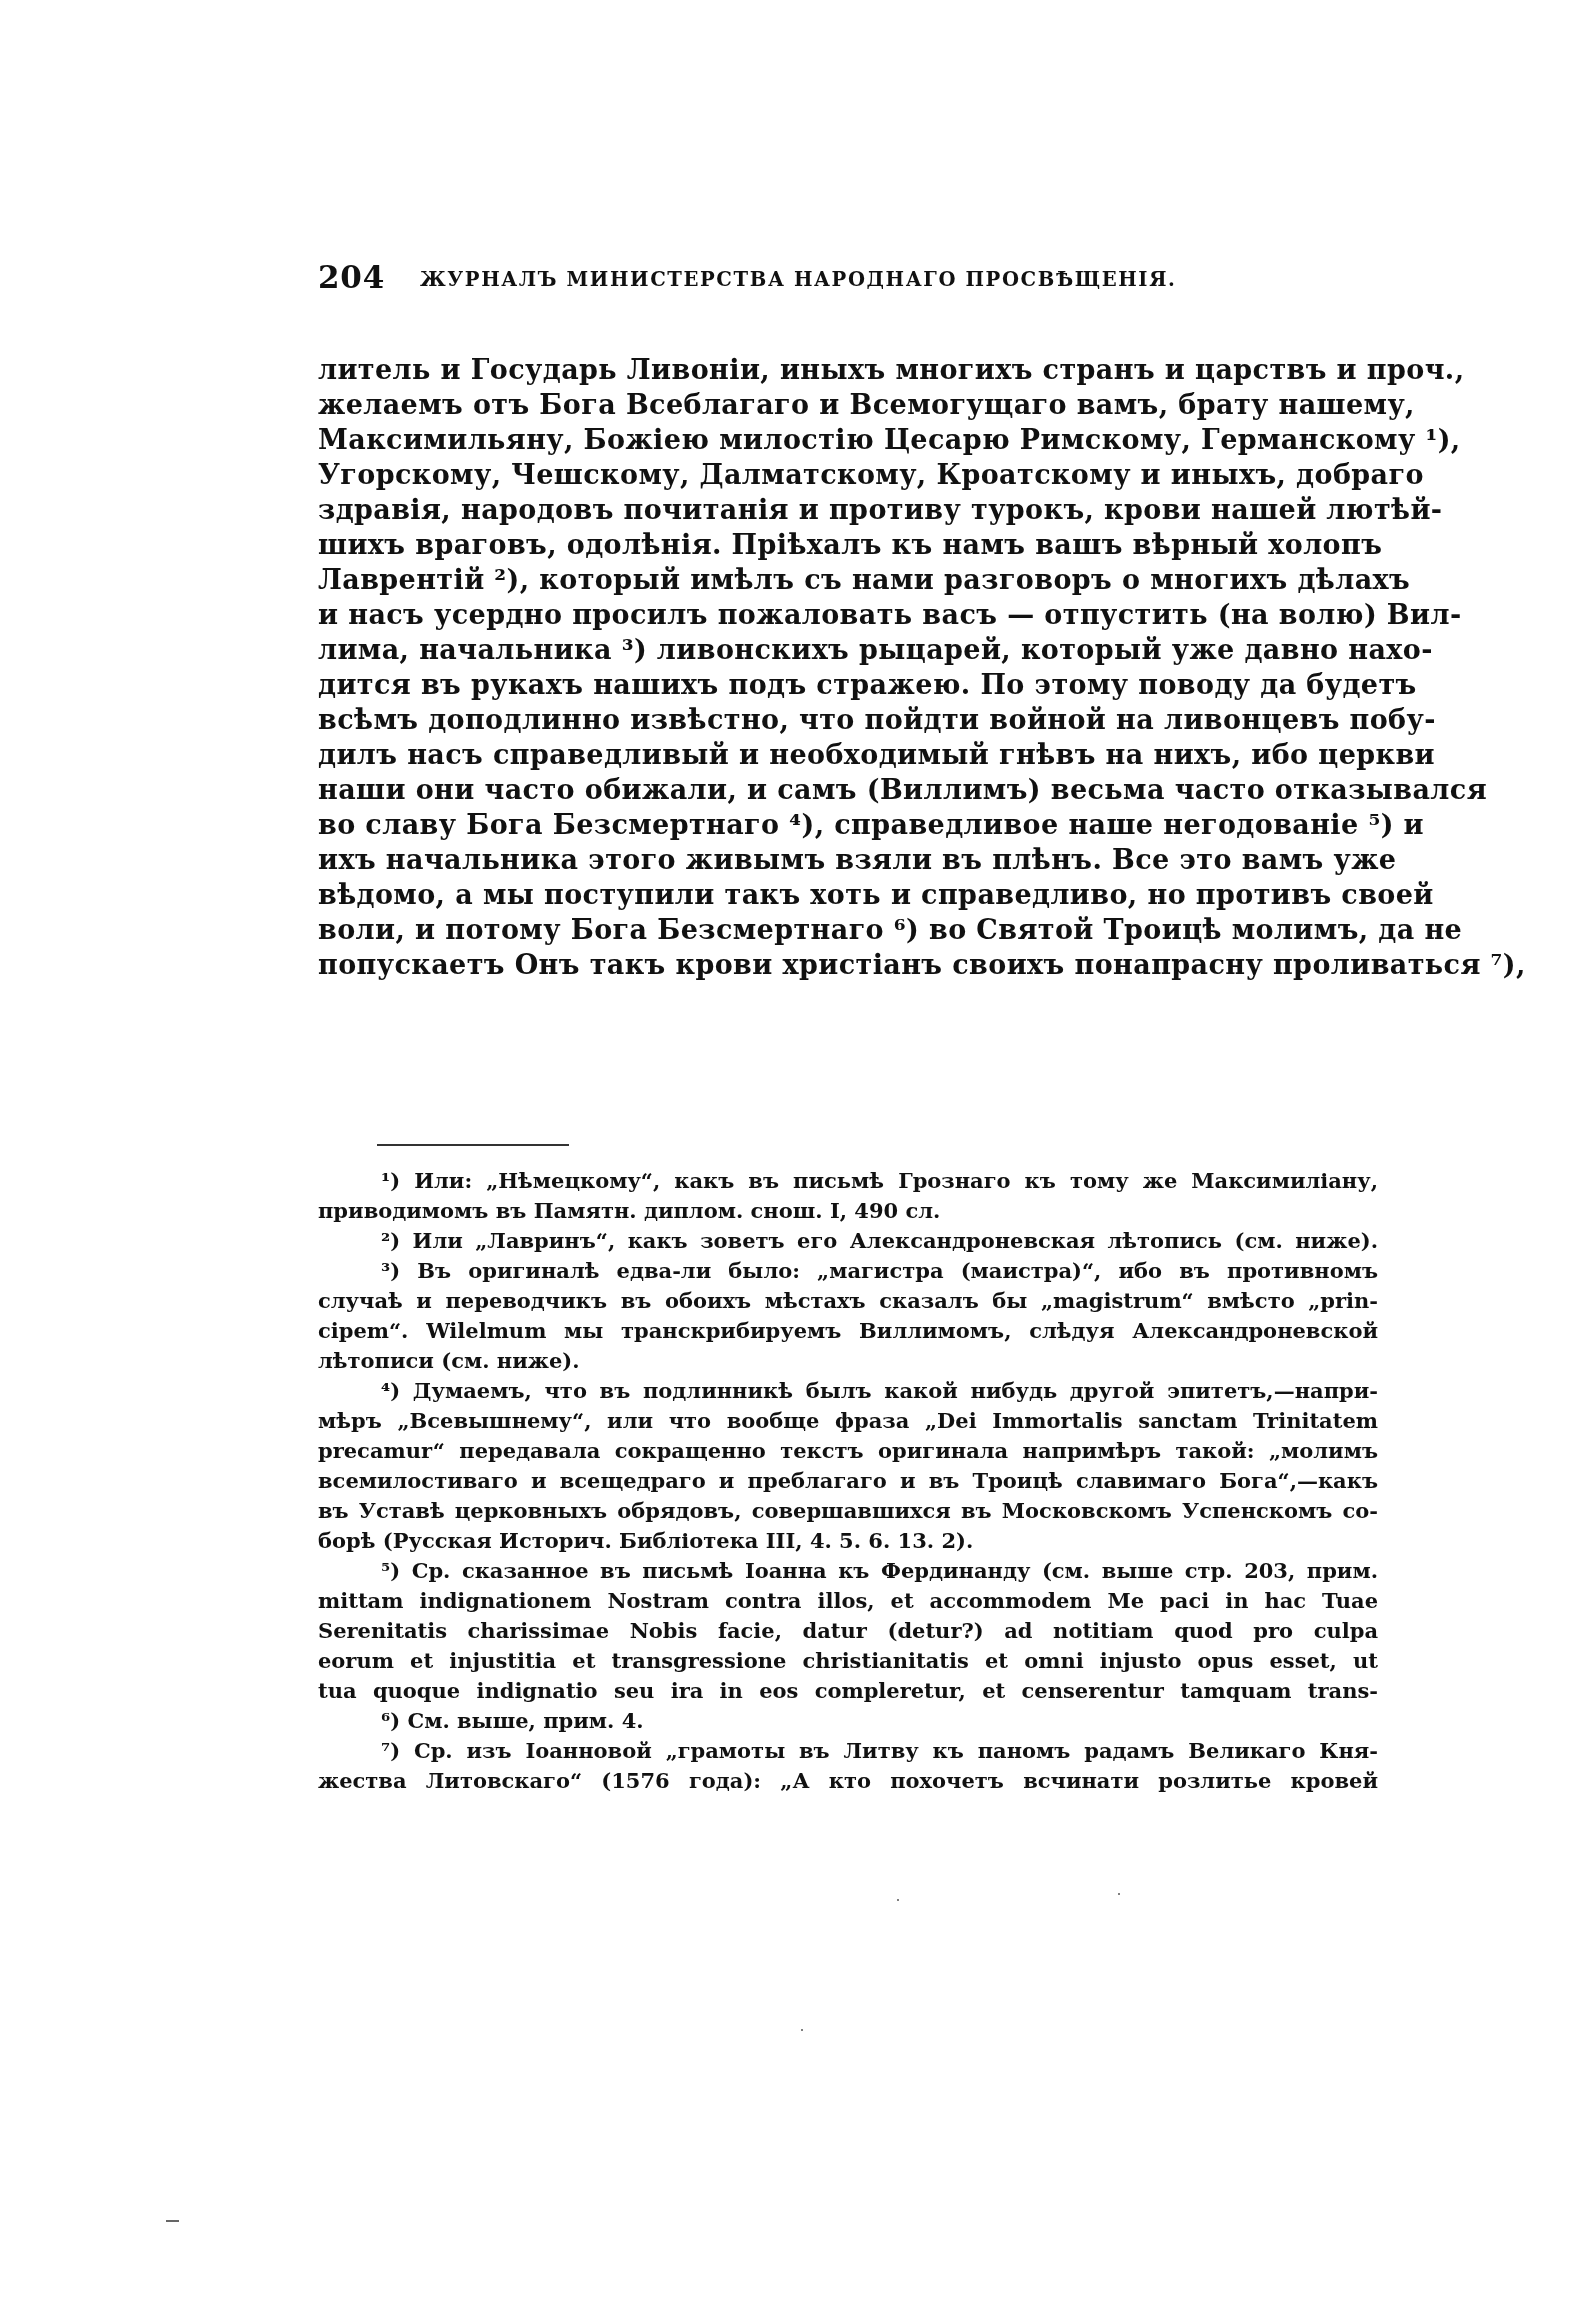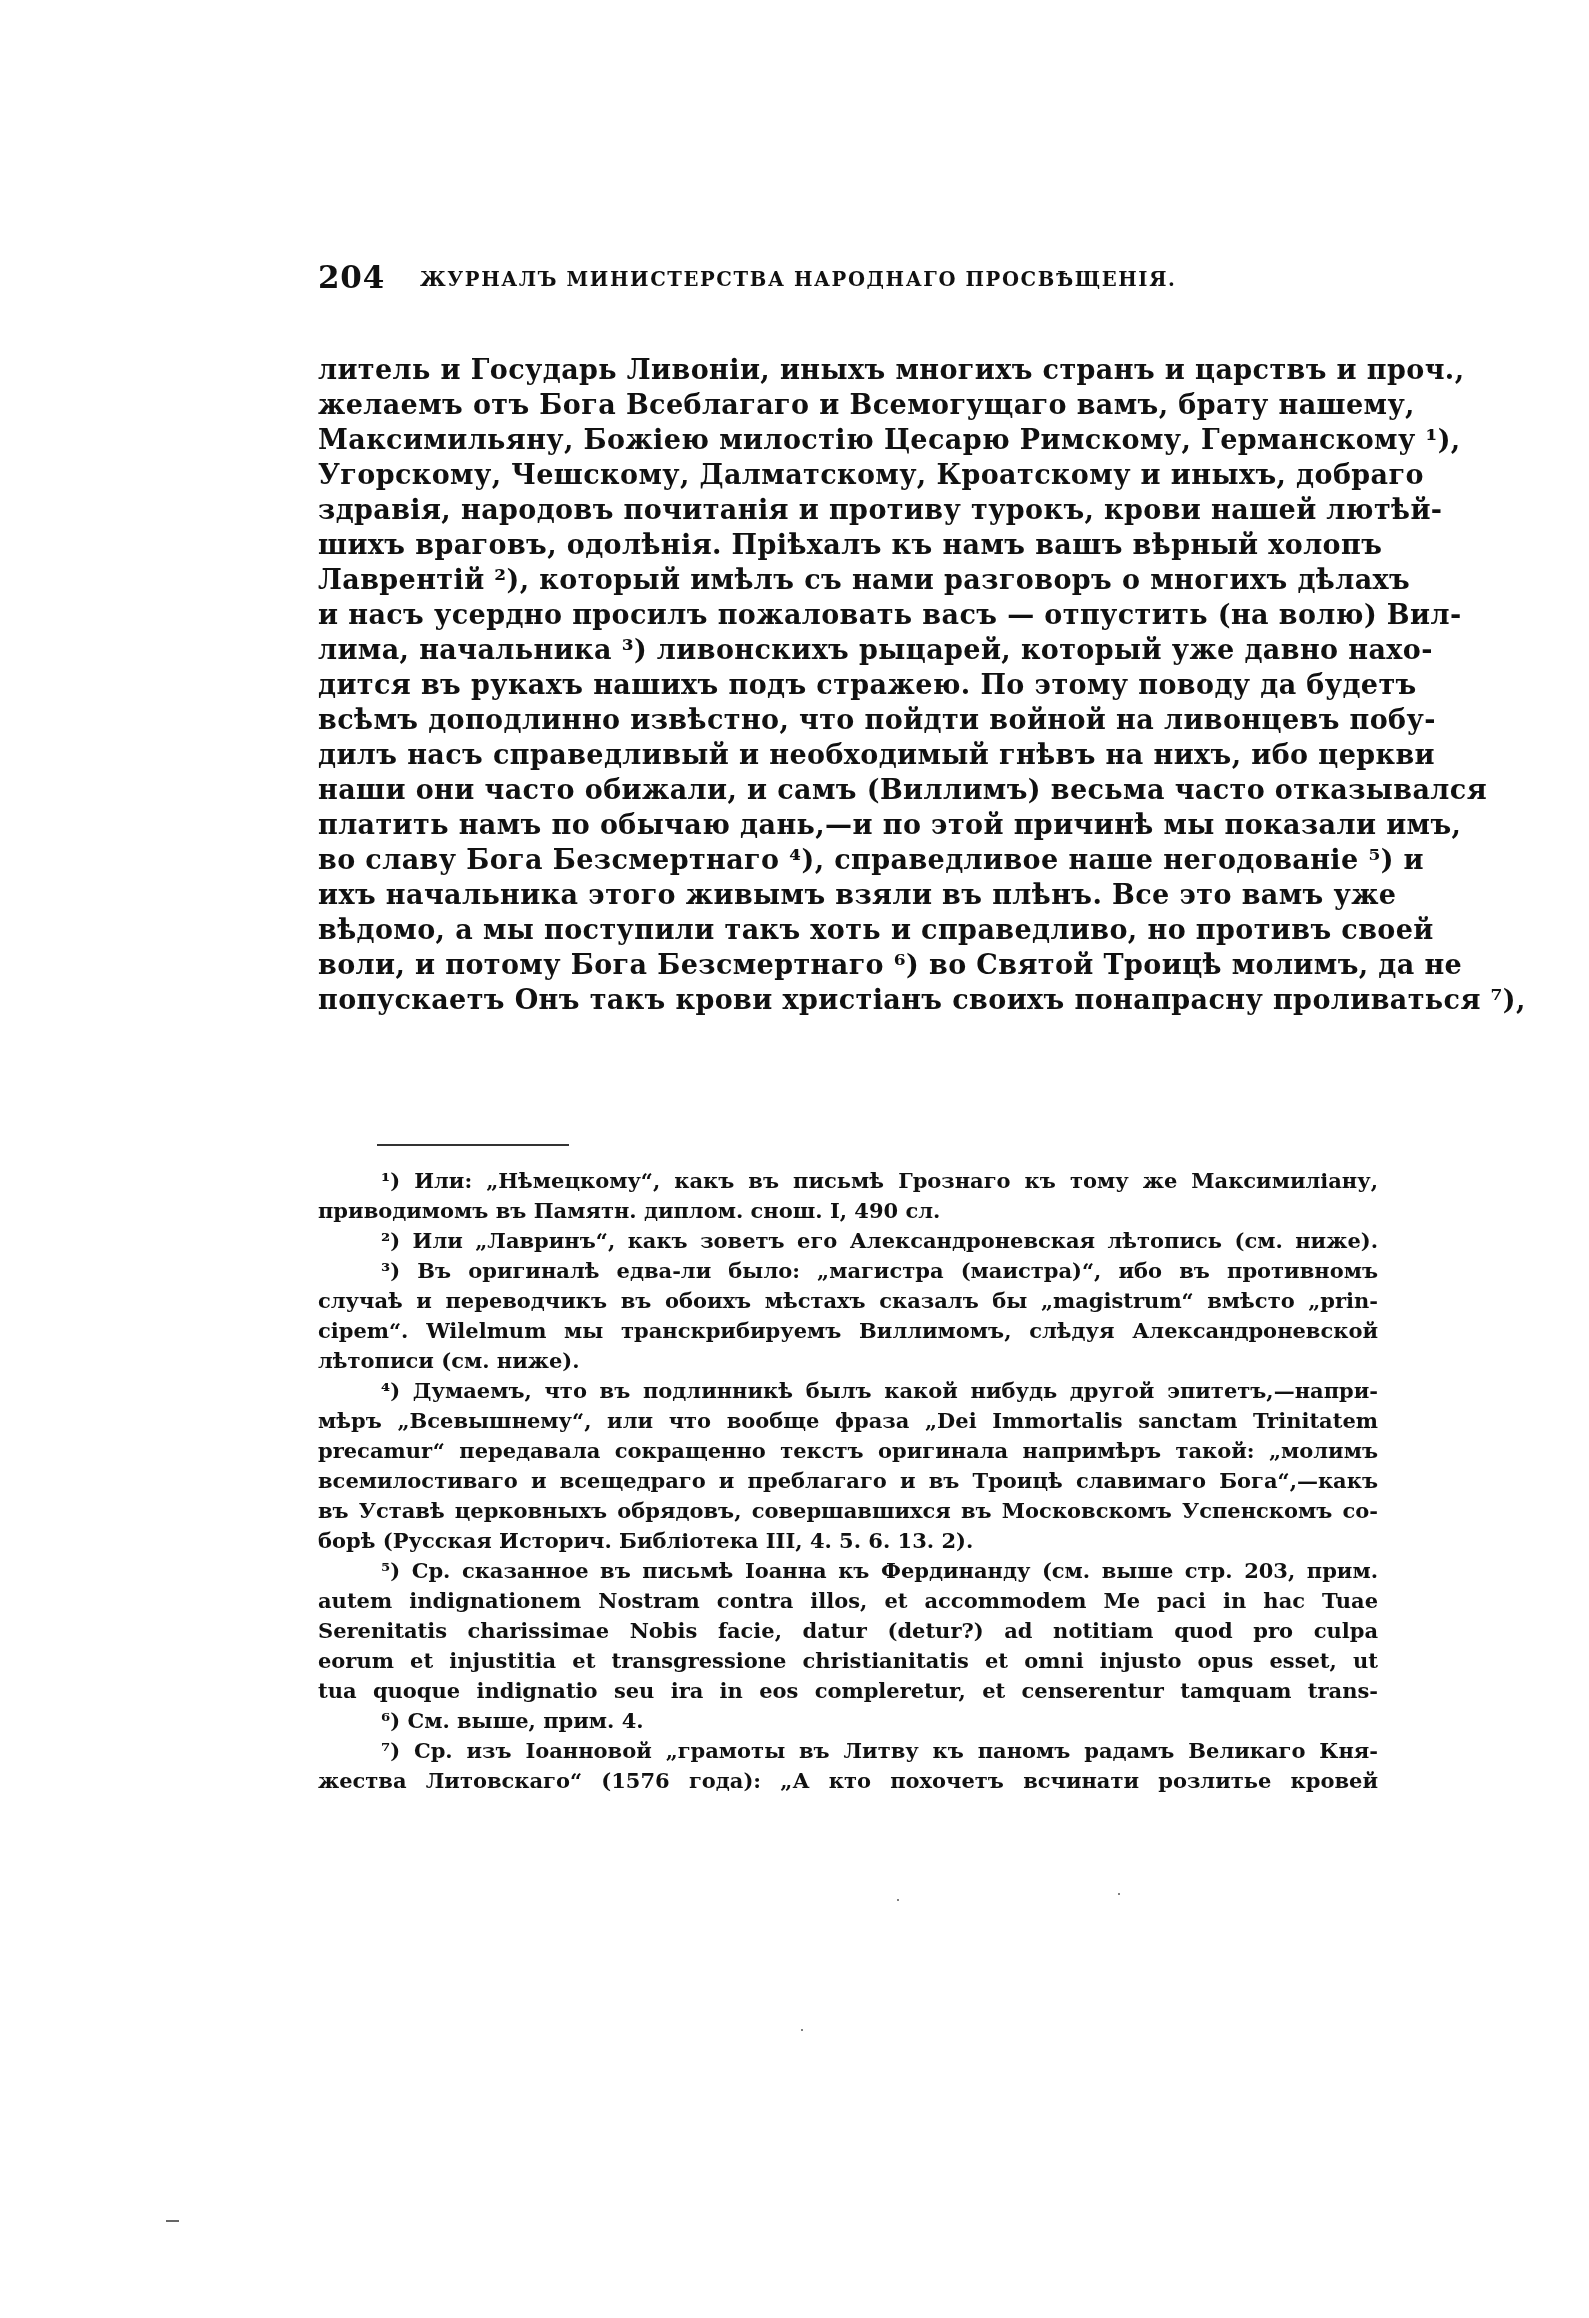--- a/index.html
+++ b/index.html
@@ -35,21 +35,20 @@
       <div class="line">Угорскому, Чешскому, Далматскому, Кроатскому и иныхъ, добраго</div>
       <div class="line">здравія, народовъ почитанія и противу турокъ, крови нашей лютѣй-</div>
       <div class="line">шихъ враговъ, одолѣнія. Пріѣхалъ къ намъ вашъ вѣрный холопъ</div>
       <div class="line">Лаврентій ²), который имѣлъ съ нами разговоръ о многихъ дѣлахъ</div>
       <div class="line">и насъ усердно просилъ пожаловать васъ — отпустить (на волю) Вил-</div>
       <div class="line">лима, начальника ³) ливонскихъ рыцарей, который уже давно нахо-</div>
       <div class="line">дится въ рукахъ нашихъ подъ стражею. По этому поводу да будетъ</div>
       <div class="line">всѣмъ доподлинно извѣстно, что пойдти войной на ливонцевъ побу-</div>
       <div class="line">дилъ насъ справедливый и необходимый гнѣвъ на нихъ, ибо церкви</div>
       <div class="line">наши они часто обижали, и самъ (Виллимъ) весьма часто отказывался</div>
-      <div class="line">платить намъ по обычаю дань,—и по этой причинѣ мы показали имъ,</div>
       <div class="line">во славу Бога Безсмертнаго ⁴), справедливое наше негодованіе ⁵) и</div>
       <div class="line">ихъ начальника этого живымъ взяли въ плѣнъ. Все это вамъ уже</div>
       <div class="line">вѣдомо, а мы поступили такъ хоть и справедливо, но противъ своей</div>
       <div class="line">воли, и потому Бога Безсмертнаго ⁶) во Святой Троицѣ молимъ, да не</div>
       <div class="line last">попускаетъ Онъ такъ крови христіанъ своихъ понапрасну проливаться ⁷),</div>
     </div>
 
   <div class="rule"></div>
 
   <div class="footnotes" id="footnotes">
@@ -60,21 +59,21 @@
       <div class="fline">случаѣ и переводчикъ въ обоихъ мѣстахъ сказалъ бы „magistrum“ вмѣсто „prin-</div>
       <div class="fline">cipem“. Wilelmum мы транскрибируемъ Виллимомъ, слѣдуя Александроневской</div>
       <div class="fline last">лѣтописи (см. ниже).</div>
       <div class="fline indent">⁴) Думаемъ, что въ подлинникѣ былъ какой нибудь другой эпитетъ,—напри-</div>
       <div class="fline">мѣръ „Всевышнему“, или что вообще фраза „Dei Immortalis sanctam Trinitatem</div>
       <div class="fline">precamur“ передавала сокращенно текстъ оригинала напримѣръ такой: „молимъ</div>
       <div class="fline">всемилостиваго и всещедраго и преблагаго и въ Троицѣ славимаго Бога“,—какъ</div>
       <div class="fline">въ Уставѣ церковныхъ обрядовъ, совершавшихся въ Московскомъ Успенскомъ со-</div>
       <div class="fline last">борѣ (Русская Историч. Библіотека III, 4. 5. 6. 13. 2).</div>
       <div class="fline indent">⁵) Ср. сказанное въ письмѣ Іоанна къ Фердинанду (см. выше стр. 203, прим.</div>
-      <div class="fline">autem indignationem Nostram contra illos, et accommodem Me paci in hac Tuae</div>
+      <div class="fline">mittam indignationem Nostram contra illos, et accommodem Me paci in hac Tuae</div>
       <div class="fline">Serenitatis charissimae Nobis facie, datur (detur?) ad notitiam quod pro culpa</div>
       <div class="fline">eorum et injustitia et transgressione christianitatis et omni injusto opus esset, ut</div>
       <div class="fline">tua quoque indignatio seu ira in eos compleretur, et censerentur tamquam trans-</div>
       <div class="fline indent last">⁶) См. выше, прим. 4.</div>
       <div class="fline indent">⁷) Ср. изъ Іоанновой „грамоты въ Литву къ паномъ радамъ Великаго Кня-</div>
       <div class="fline">жества Литовскаго“ (1576 года): „А кто похочетъ всчинати розлитье кровей</div>
     </div>
 
   <div class="stray-mark"></div>
   <div class="stray-dot" style="left:897px; top:1899px;"></div>

